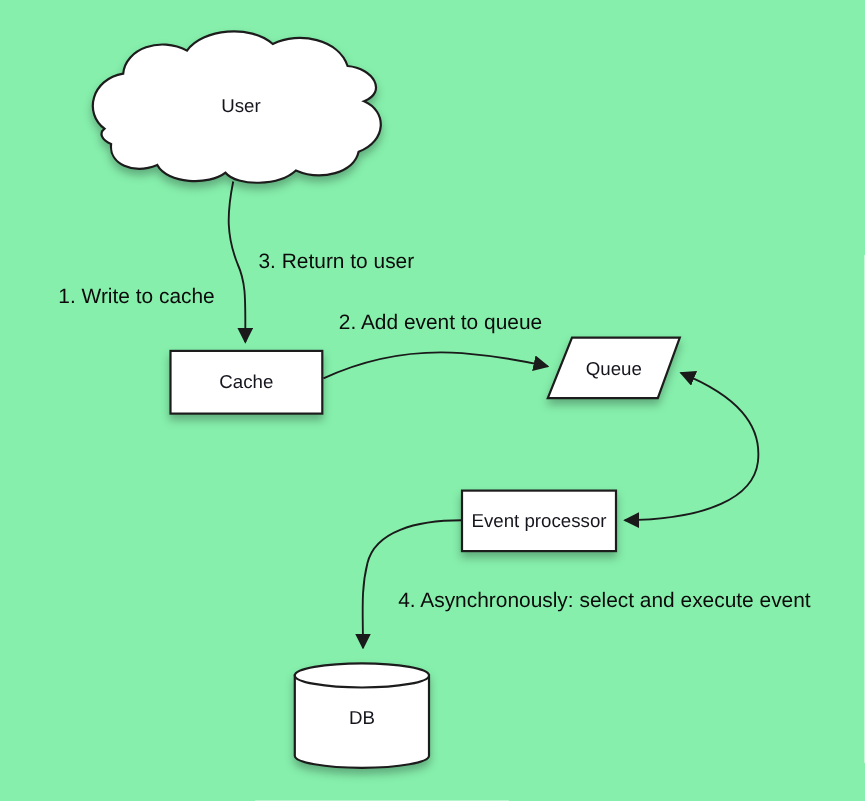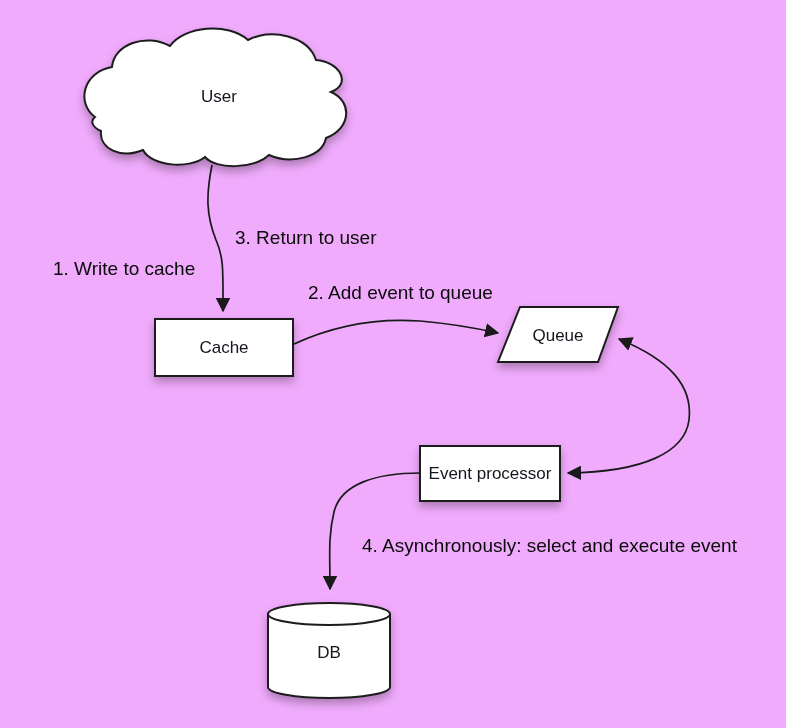--- a/index.html
+++ b/index.html
@@ -5,21 +5,21 @@
   html, body {
     margin: 0;
     padding: 0;
     background: #ffffff;
     font-family: "Liberation Sans", sans-serif;
   }
   .canvas {
     position: relative;
     width: 786px;
     height: 728px;
-    background: #f0abfc;
+    background: #86efac;
     overflow: hidden;
   }
   svg { display: block; }
   .shape {
     fill: #ffffff;
     stroke: #1c1c1c;
     stroke-width: 2;
   }
   .shadowed {
     filter: drop-shadow(0px 5px 4px rgba(0,0,0,0.28));

